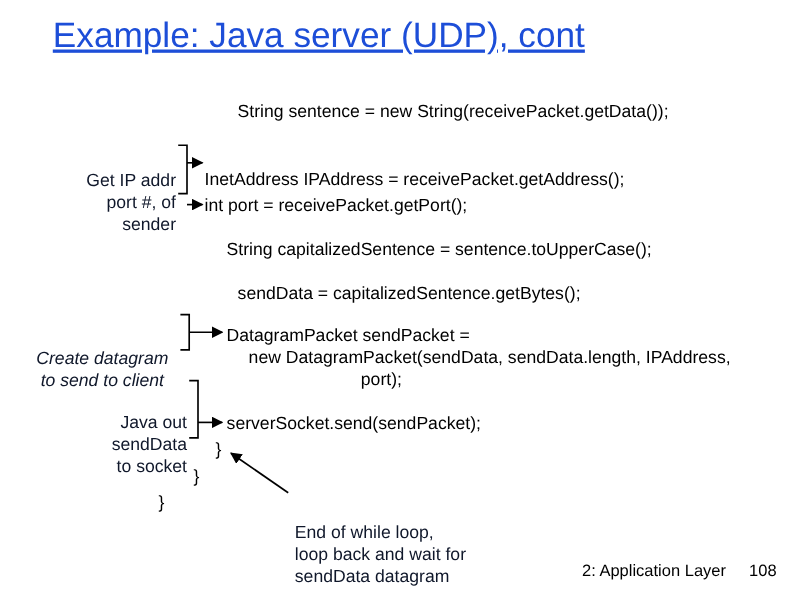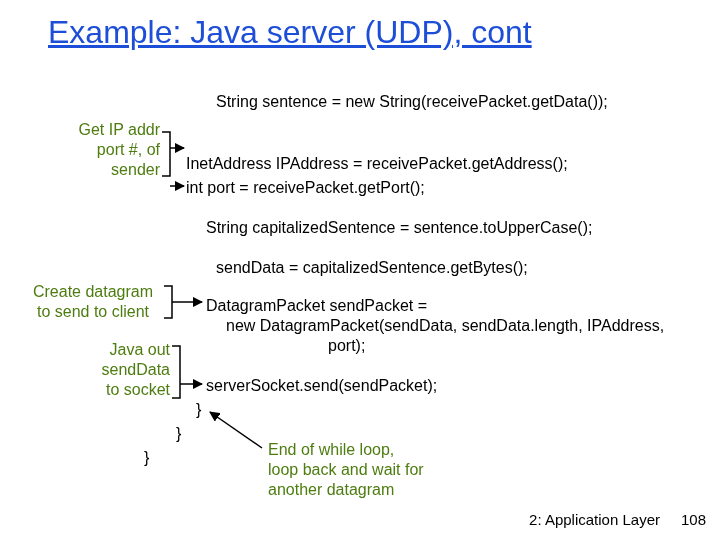--- a/index.html
+++ b/index.html
@@ -25,21 +25,21 @@
     text-decoration: underline;
     color: #1d4ed8;
     font-weight: normal;
     white-space: nowrap;
   }
   .code, .annot {
     position: absolute;
     font-size: 16px;
     line-height: 1.25;
   }
-  .annot { color: #4d7c0f; }
+  .annot { color: #0f172a; margin-top: 35px; }
   .center-text { text-align: center; }
   .right-text { text-align: right; }
   svg.overlay {
     position: absolute;
     left: 0; top: 0;
     width: 720px; height: 540px;
     pointer-events: none;
   }
   .footer-right {
     position: absolute;
@@ -73,35 +73,35 @@
   <div class="code" style="left:196px; top:400px;">}</div>
   <div class="code" style="left:176px; top:424px;">}</div>
   <div class="code" style="left:144px; top:448px;">}</div>
 
   <div class="annot right-text" style="left:30px; top:120px; width:130px;">
     <span>Get IP addr</span><br>
     <span>port #, of</span><br>
     <span>sender</span>
   </div>
 
-  <div class="annot center-text" style="left:18px; top:282px; width:150px;">
+  <div class="annot center-text" style="left:18px; top:282px; width:150px;font-style:italic;">
     <span>Create datagram</span><br>
     <span>to send to client</span>
   </div>
 
   <div class="annot right-text" style="left:40px; top:340px; width:130px;">
     <span>Java out</span><br>
     <span>sendData</span><br>
     <span>to socket</span>
   </div>
 
   <div class="annot" style="left:268px; top:440px;">
     <span>End of while loop,</span><br>
     <span>loop back and wait for</span><br>
-    <span>another datagram</span>
+    <span>sendData datagram</span>
   </div>
 
   <div class="footer-right">2: Application Layer</div>
   <div class="page-num">108</div>
 
   <svg class="overlay" viewBox="0 0 720 540">
     <defs>
       <marker id="arr" viewBox="0 0 10 10" refX="9" refY="5" markerWidth="7" markerHeight="7" orient="auto-start-reverse">
         <path d="M 0 0 L 10 5 L 0 10 z" fill="#000"></path>
       </marker>

